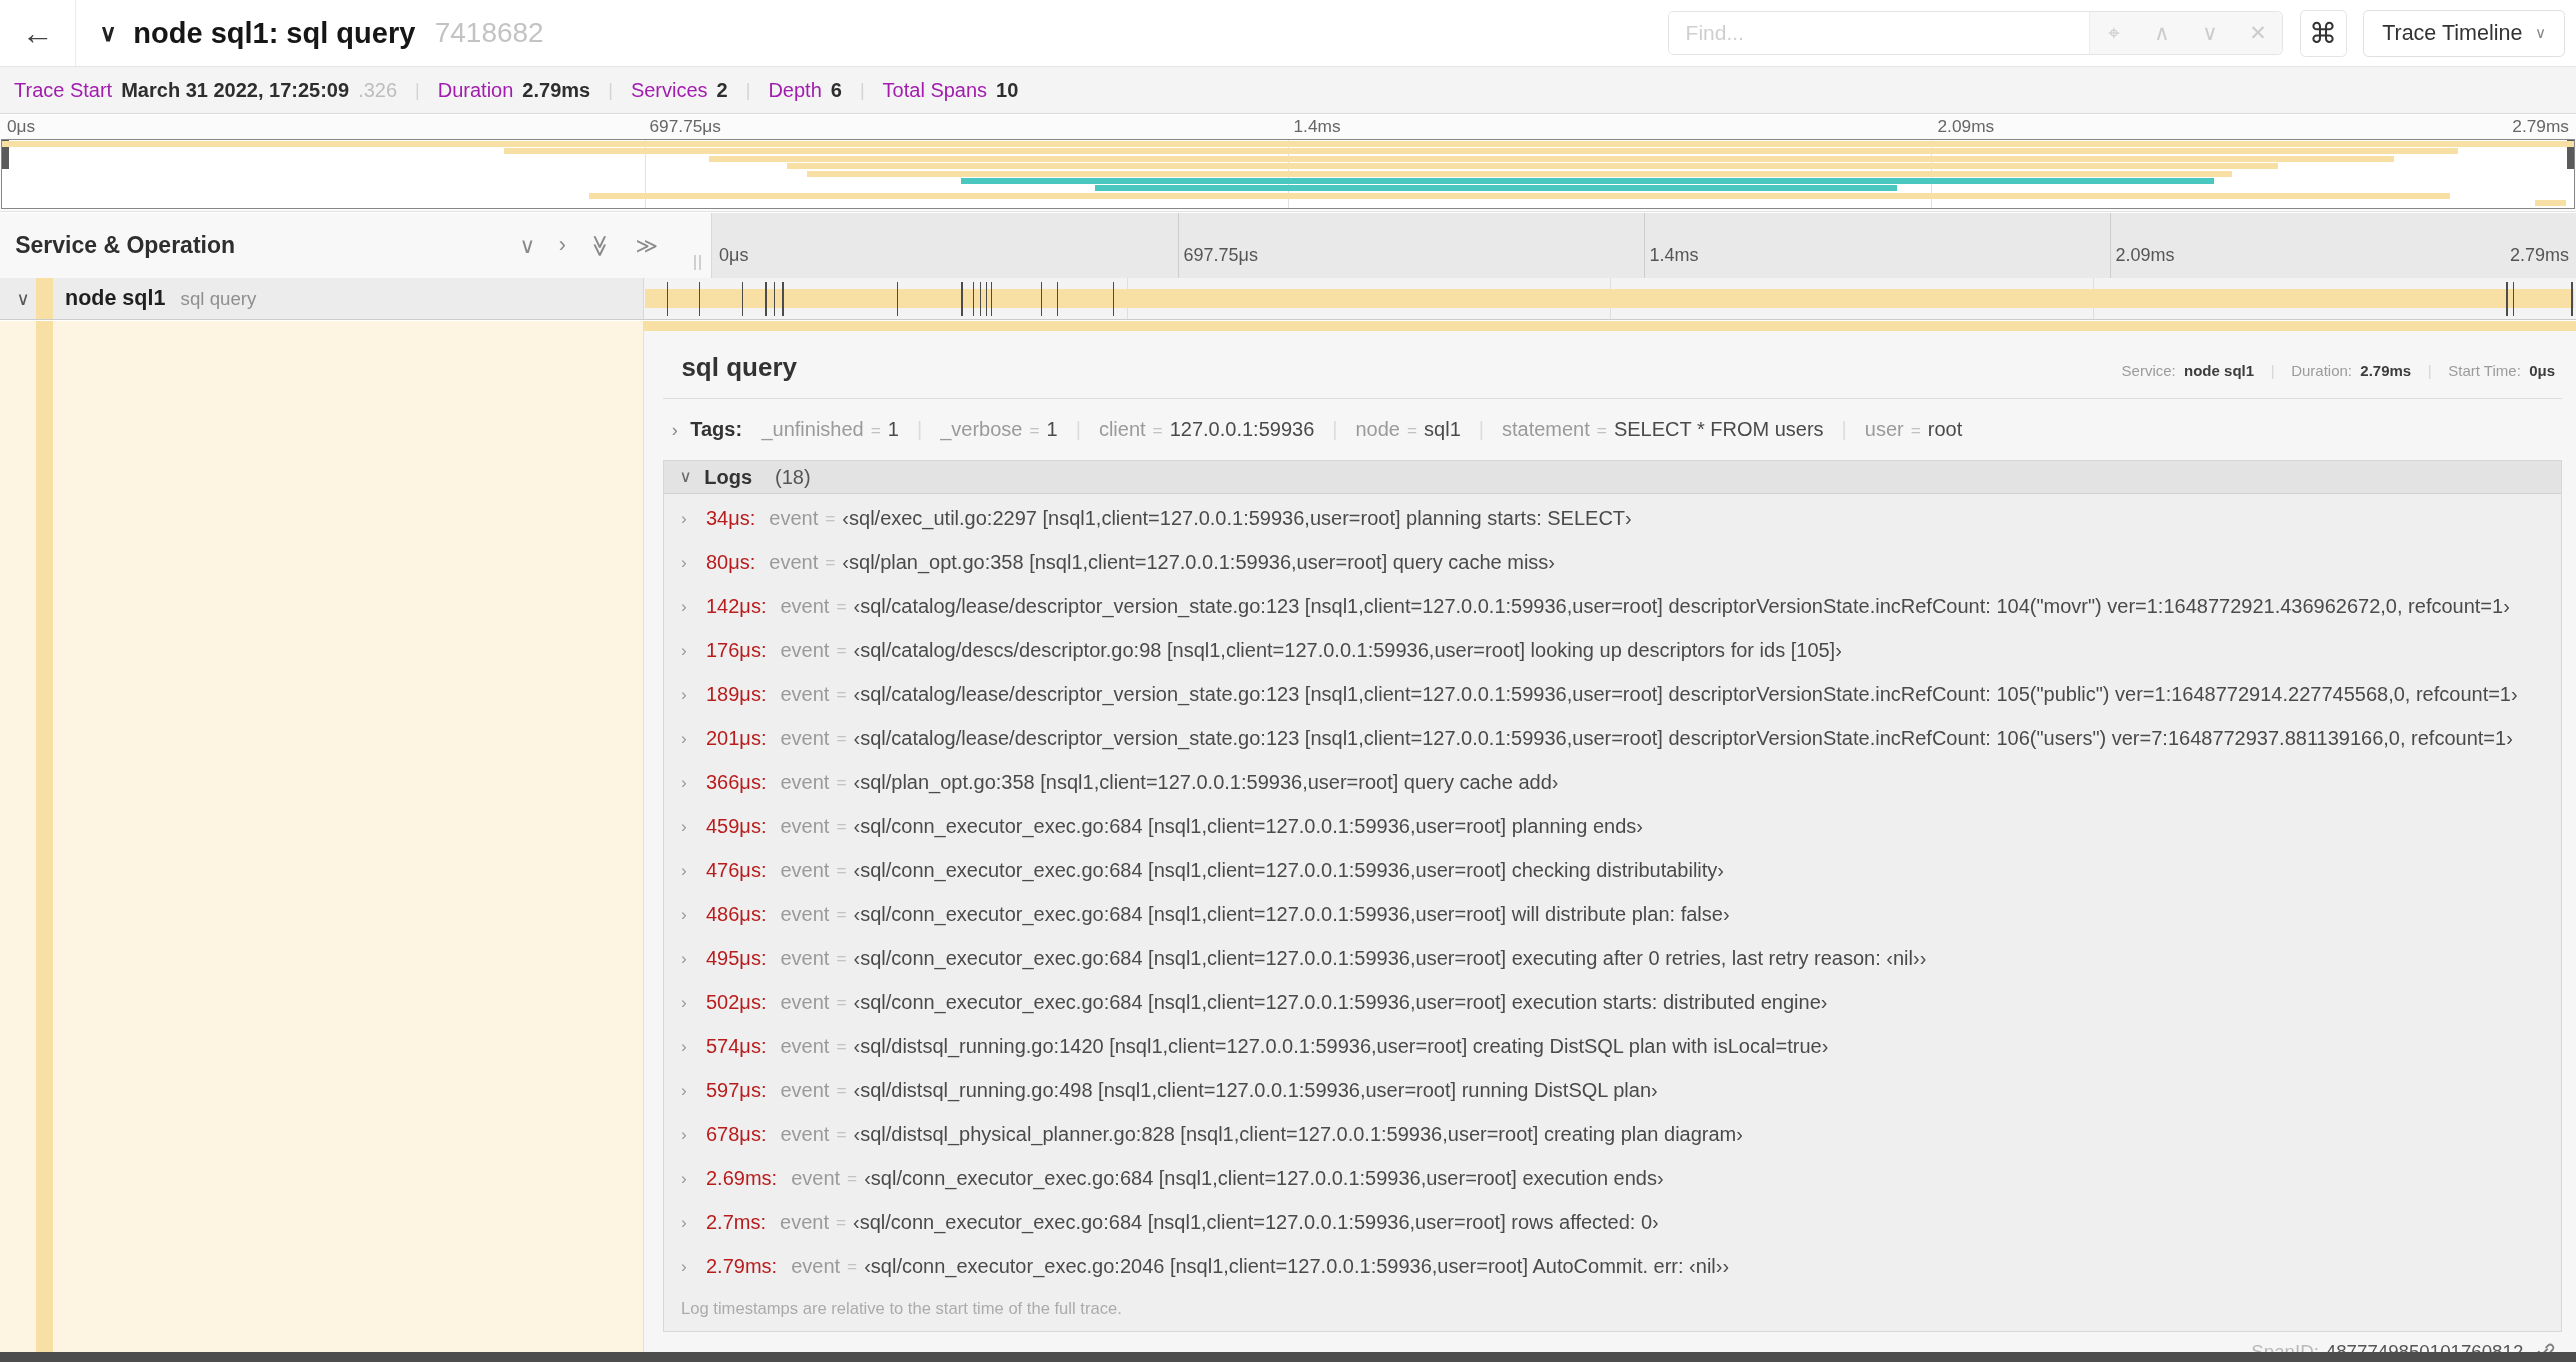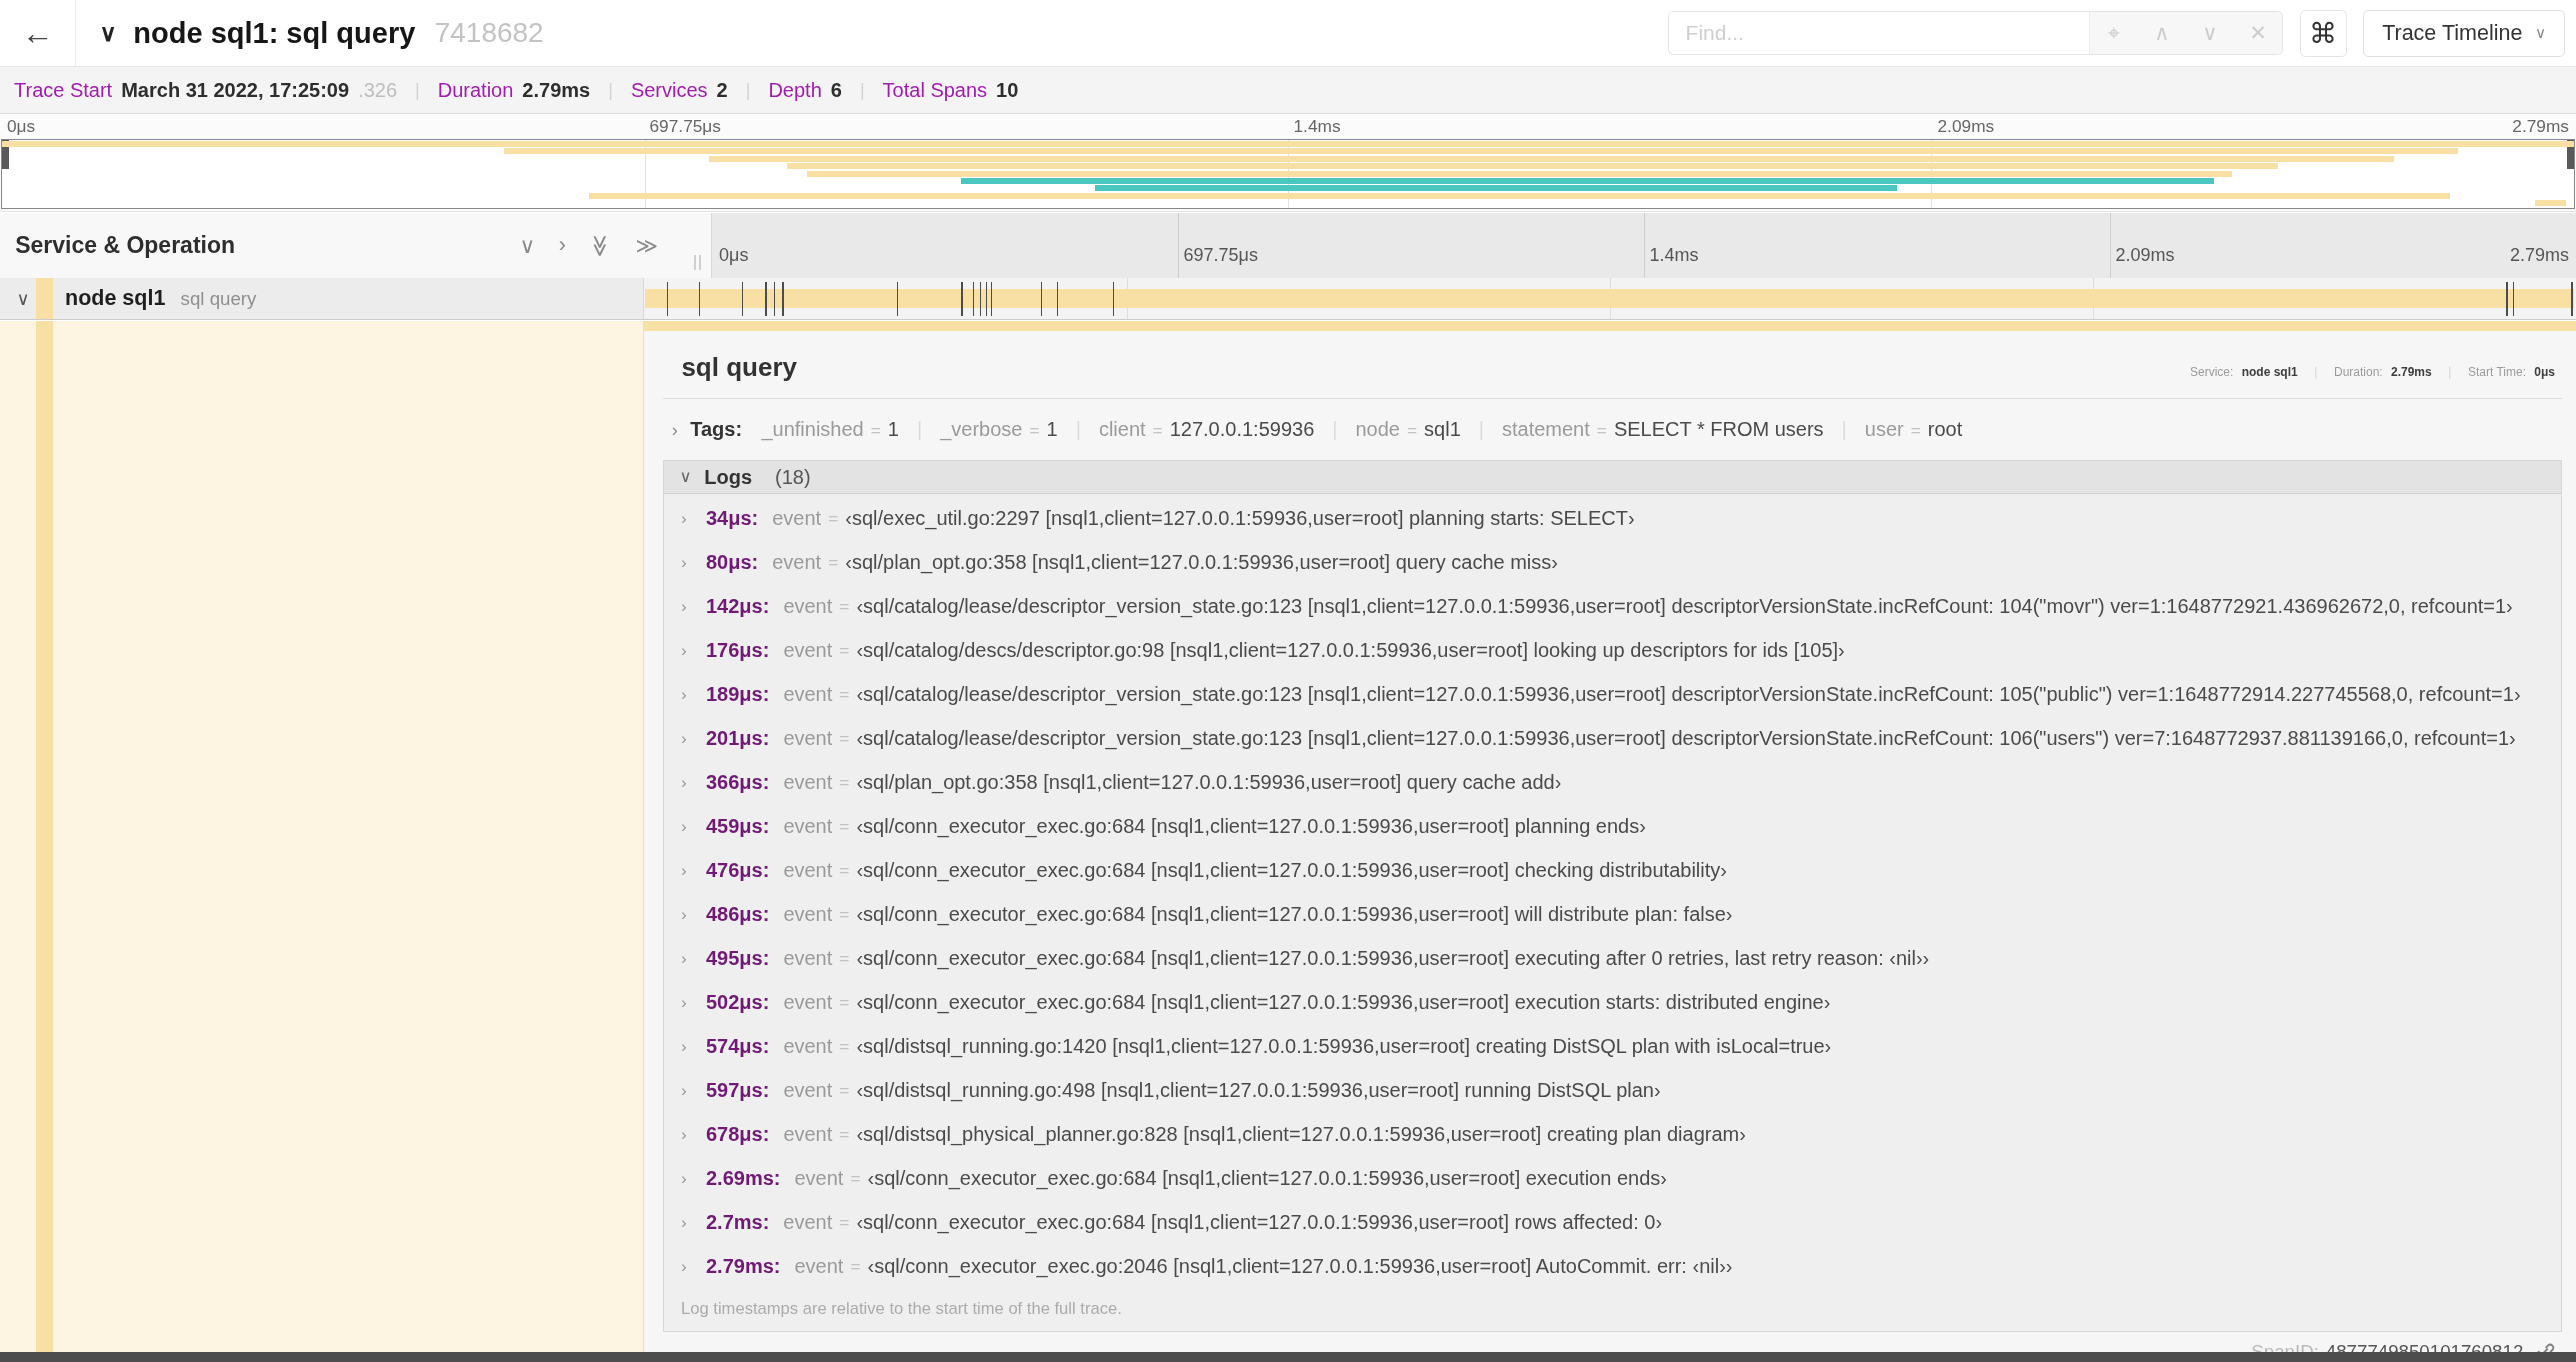--- a/index.html
+++ b/index.html
@@ -73,21 +73,21 @@
 
   
   .detail-row { position:absolute; top:321px; left:0; right:0; bottom:11px; display:flex; }
   .dt-left { width:644px; background:#fdf5e2; position:relative; border-right:0.7px solid #e0e0e0; }
   .dt-accent { position:absolute; left:36px; top:0; bottom:0; width:16.6px; }
   .dt-panel { flex:1; position:relative; background:#f6f6f6; overflow:hidden; padding:0 14px 0 19.4px; }
   .dt-topline { position:absolute; top:0; left:0; right:0; height:9.7px; }
 
   .dp-head { display:flex; align-items:baseline; justify-content:space-between; padding:30.5px 7px 0 18px; cursor:pointer; }
   .dp-title { font-size:26px; font-weight:700; color:#333; }
-  .dp-stats { display:flex; align-items:baseline; font-size:12px; white-space:nowrap; }
+  .dp-stats { display:flex; align-items:baseline; font-size:15px; white-space:nowrap; }
   .stat-label { color:#9b9b9b; }
   .stat-value { color:#3d3d3d; font-weight:700; margin-left:8.3px; }
   .stat-sep { color:#d5d5d5; margin:0 16.6px; }
   .dp-divider { height:0.7px; background:#dddddd; margin-top:15.2px; }
 
   .dp-tags { display:flex; align-items:baseline; margin-top:19.4px; padding-left:8.3px; font-size:20px; white-space:nowrap; cursor:pointer; }
   .tag-chevron { color:#888; font-size:18px; margin-right:12.5px; }
   .tags-label { font-weight:700; color:#333; margin-right:19.4px; }
   .tag-item { display:flex; align-items:baseline; }
   .tag-key { color:#9a9a9a; }
@@ -96,21 +96,21 @@
   .tag-sep { color:#dcdcdc; margin:0 18px; }
 
   .logs-block { margin-top:19.4px; border:0.7px solid #d7d7d7; background:#efefef; }
   .logs-header { height:33px; background:#e3e3e3; border-bottom:0.7px solid #d2d2d2; display:flex; align-items:center; font-size:20px; cursor:pointer; }
   .logs-chevron { margin-left:15.2px; color:#666; font-size:16.6px; }
   .logs-title { font-weight:700; color:#333; margin-left:12.5px; }
   .logs-count { color:#555; margin-left:23px; }
   .logs-list { padding-top:2.8px; }
   .log-row { display:flex; align-items:center; height:44px; font-size:20px; padding-left:16.6px; white-space:nowrap; overflow:hidden; cursor:pointer; }
   .log-chevron { color:#999; font-size:17.3px; width:25px; flex:none; }
-  .log-time { font-weight:700; color:#701a75; margin-right:14px; flex:none; }
+  .log-time { font-weight:400; color:#b91c1c; margin-right:14px; flex:none; }
   .log-field { color:#9a9a9a; flex:none; }
   .log-eq { color:#c2c2c2; margin:0 7px; font-size:17.3px; flex:none; }
   .log-value { color:#4a4a4a; overflow:hidden; }
   .logs-footer { font-size:16.6px; color:#ababab; padding:9.7px 0 12.5px 16.6px; }
 
   .spanid-row { display:flex; justify-content:flex-end; align-items:center; height:39px; font-size:18.7px; padding-right:5.5px; }
   .spanid-label { color:#b8b8b8; margin-right:7px; }
   .spanid-value { color:#555; }
   .link-icon { margin-left:9.7px; display:flex; align-items:center; cursor:pointer; }
 

